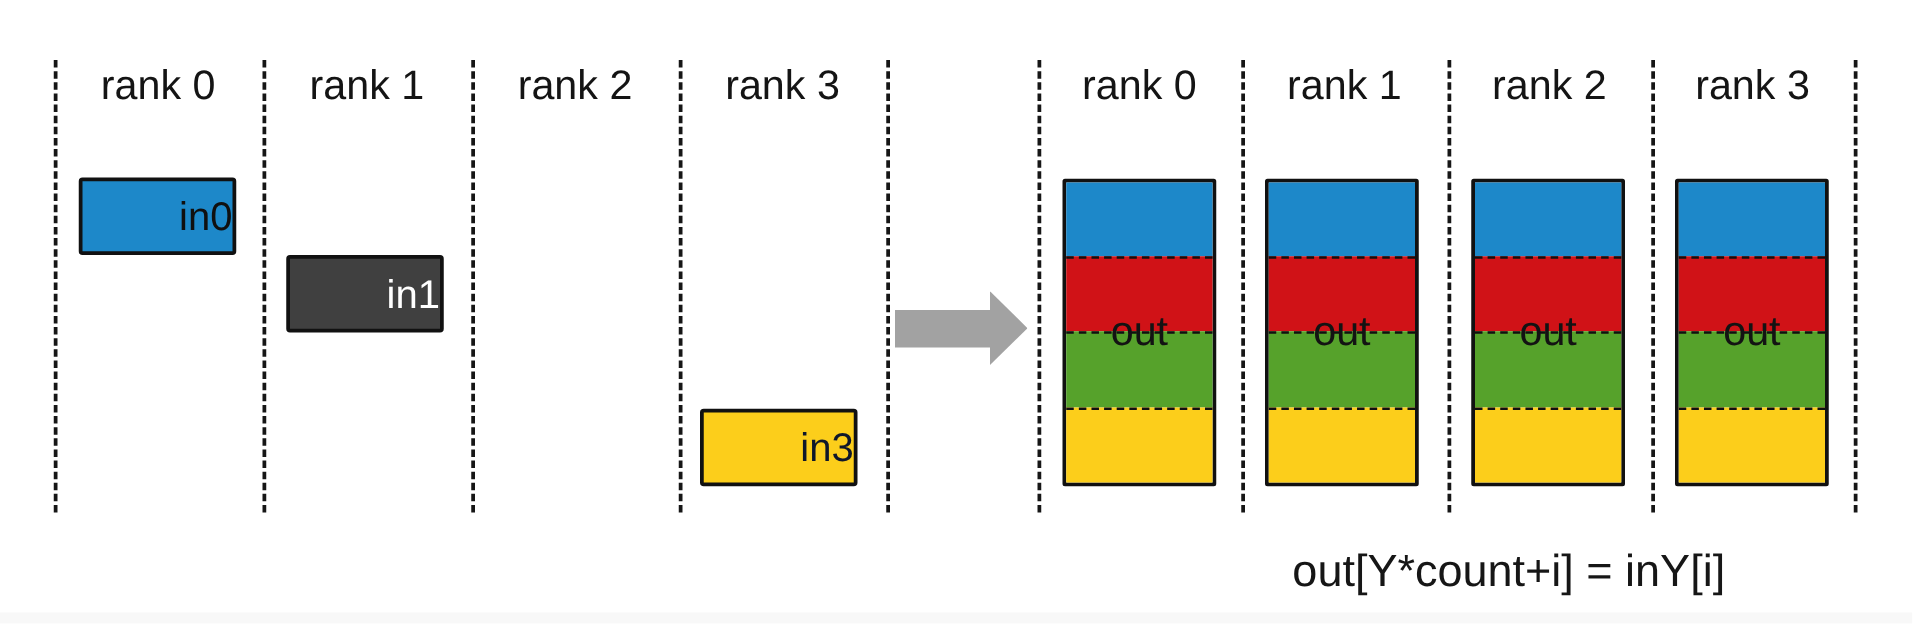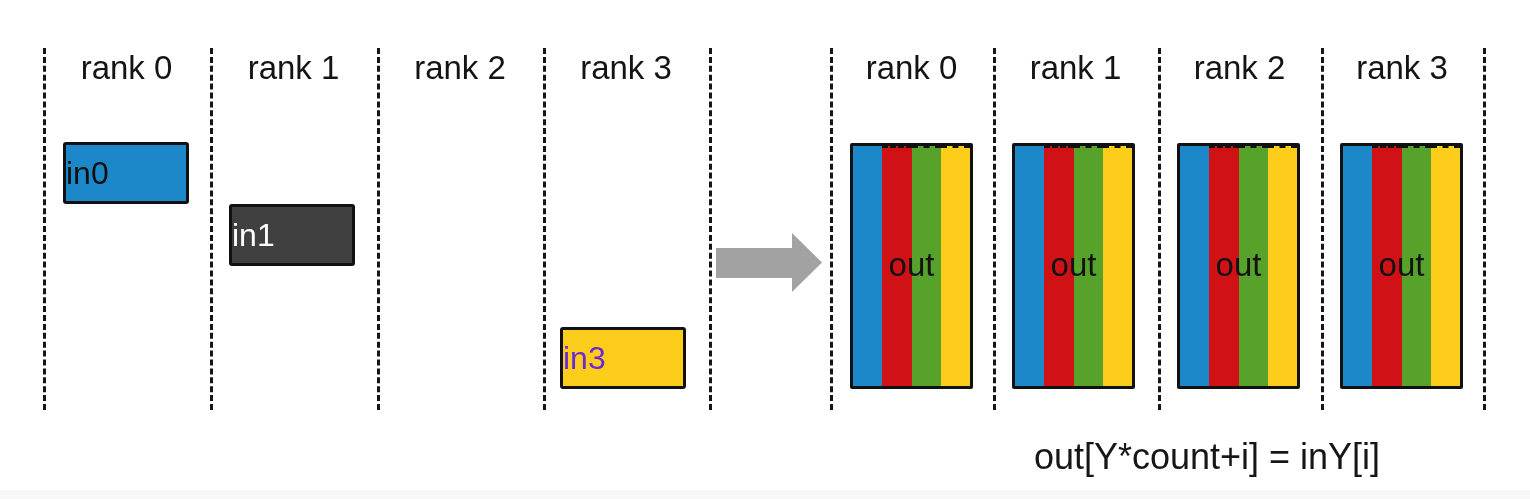--- a/index.html
+++ b/index.html
@@ -29,31 +29,32 @@
     white-space: nowrap;
   }
   .inbox {
     position: absolute;
     width: 126px;
     height: 62px;
     border: 3px solid #111111;
     border-radius: 3px;
     display: flex;
     align-items: center;
-    justify-content: flex-start;
+    justify-content: flex-end;
     font-size: 32px;
   }
   .stack {
     position: absolute;
     top: 143px;
     width: 123px;
     height: 246px;
     border: 3px solid #111111;
     border-radius: 2px;
     display: flex;
+    flex-direction: column;
   }
   .seg { flex: 1 1 0; }
   .seg + .seg { border-top: 2px dashed #101010; }
   .out-label {
     position: absolute;
     top: 50%;
     left: 50%;
     transform: translate(-50%, -52%);
     font-size: 33px;
     color: #131313;
@@ -114,21 +115,21 @@
   <div class="rank-label" style="left:210px;width:167px">rank 1</div>
   <div class="rank-label" style="left:377px;width:166px">rank 2</div>
   <div class="rank-label" style="left:543px;width:166px">rank 3</div>
 
   <div class="inbox" style="left: 63px; top: 142px; background-color: rgb(29, 136, 201); color: rgb(16, 16, 16);">
     <span>in0</span>
   </div>
   <div class="inbox" style="left: 229px; top: 204px; background-color: #404040; color: rgb(255, 255, 255);">
     <span>in1</span>
   </div>
-  <div class="inbox" style="left: 560px; top: 327px; background-color: rgb(252, 206, 27); color: #6d28d9;">
+  <div class="inbox" style="left: 560px; top: 327px; background-color: rgb(252, 206, 27); color: #0f172a;">
     <span>in3</span>
   </div>
 
   <div class="arrow">
     <div class="arrow-body" style="background-color: rgb(162, 162, 162);"></div>
     <div class="arrow-head" style="background-color: rgb(162, 162, 162);"></div>
   </div>
 
   <div class="vline" style="left:830px"></div>
   <div class="vline" style="left:993px"></div>

